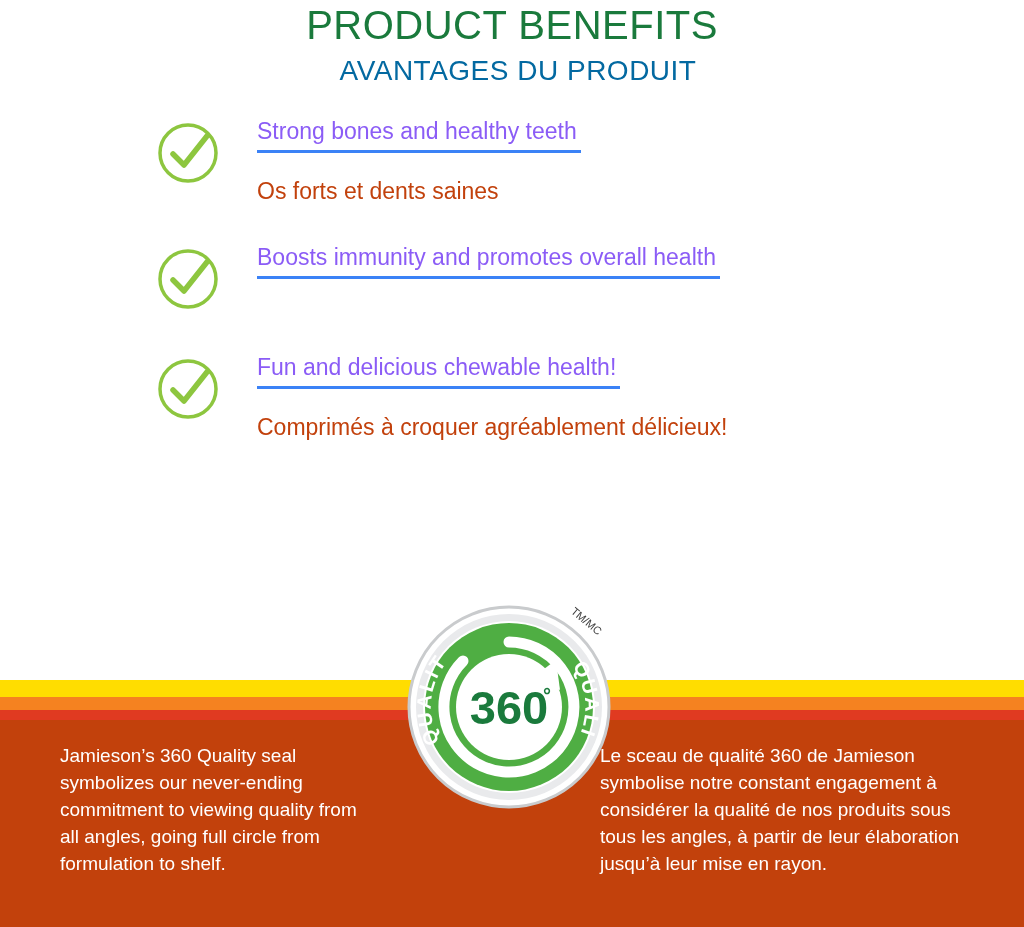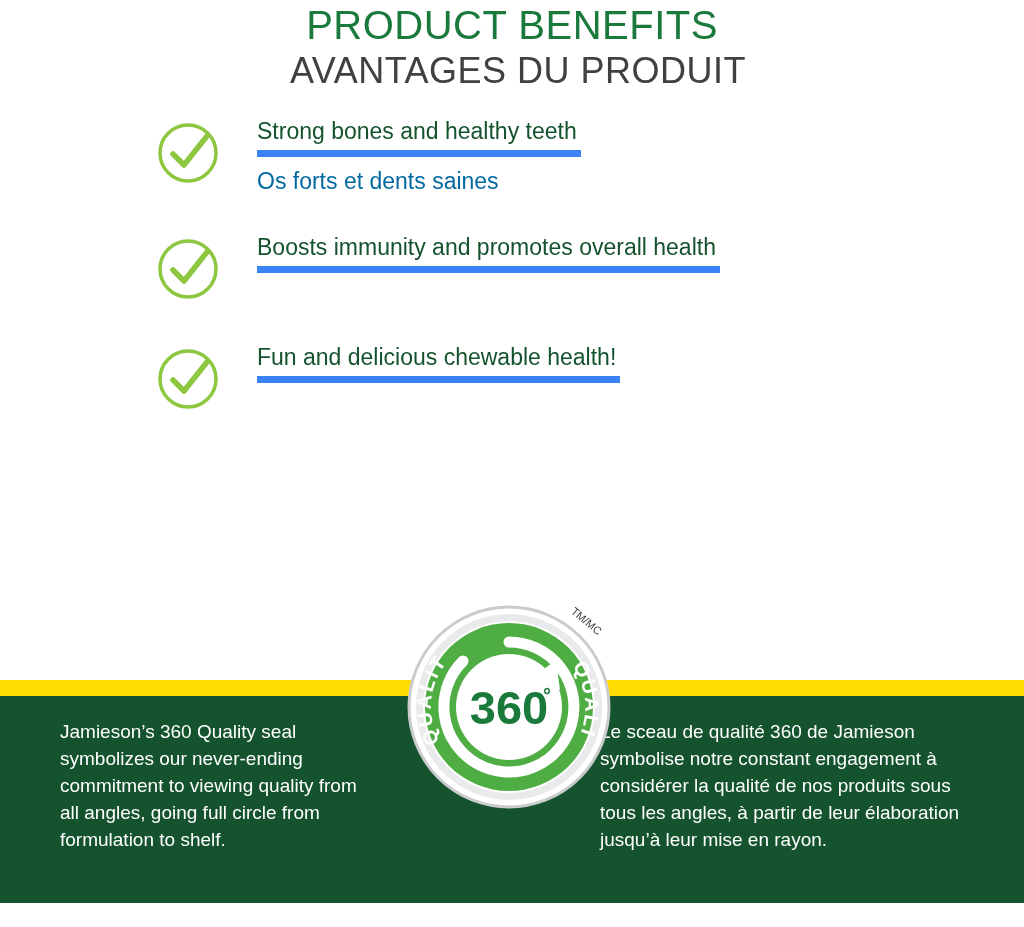--- a/index.html
+++ b/index.html
@@ -27,22 +27,22 @@
     padding-top: 2px;
   }
   .header .line1 {
     color: #1a7a3c;
     font-size: 40px;
     line-height: 46px;
     letter-spacing: 0.5px;
     font-weight: 400;
   }
   .header .line2 {
-    color: #404040;
-    font-size: 36px;
+    color: #0369a1;
+    font-size: 28px;
     line-height: 46px;
     letter-spacing: 0.5px;
     font-weight: 400;
     margin-left: 12px;
   }
 
   
   .benefits {
     margin-top: 22px;
     padding-left: 155px;
@@ -56,33 +56,33 @@
   .benefit .check {
     width: 70px;
     flex: 0 0 70px;
     padding-top: 4px;
   }
   .benefit .texts {
     flex: 1 1 auto;
     padding-left: 32px;
   }
   .benefit .en {
-    color: #14532d;
+    color: #8b5cf6;
     font-size: 23px;
     line-height: 30px;
     display: inline-block;
-    border-bottom: 7px solid #3b82f6;
+    border-bottom: 3px solid #3b82f6;
     padding-bottom: 4px;
     padding-right: 4px;
   }
   .benefit .fr {
-    color: #0369a1;
+    color: #c2410c;
     font-size: 23px;
     line-height: 30px;
-    margin-top: 9px;
+    margin-top: 23px;
   }
 
   
   .seal-wrap {
     position: absolute;
     left: 404px;
     top: 602px;
     width: 210px;
     height: 210px;
     z-index: 5;
@@ -106,24 +106,24 @@
     width: 100%;
   }
   .stripe-red {
     height: 10px;
     background: #e03a21;
     width: 100%;
   }
   .footer {
     position: absolute;
     left: 0;
-    top: 696px;
+    top: 720px;
     width: 1024px;
     height: 207px;
-    background: #14532d;
+    background: #c2410c;
   }
   .footer .cols {
     display: flex;
     padding-top: 22px;
   }
   .footer .col-left {
     width: 380px;
     padding-left: 60px;
     box-sizing: border-box;
   }
@@ -181,20 +181,21 @@
 
     <div class="benefit">
       <div class="check">
         <svg width="66" height="66" viewBox="0 0 66 66" aria-hidden="true">
           <circle cx="33" cy="33" r="28" fill="none" stroke="#8dc63f" stroke-width="3.5"></circle>
           <path d="M18 34 L29 45 L52 16" fill="none" stroke="#8dc63f" stroke-width="5.5" stroke-linecap="round" stroke-linejoin="round"></path>
         </svg>
       </div>
       <div class="texts">
         <div class="en">Fun and delicious chewable health!</div>
+        <div class="fr">Comprimés à croquer agréablement délicieux!</div>
       </div>
     </div>
 
   </div>
 
   <div class="stripes">
     <div class="stripe-yellow"></div>
     <div class="stripe-orange"></div>
     <div class="stripe-red"></div>
   </div>

